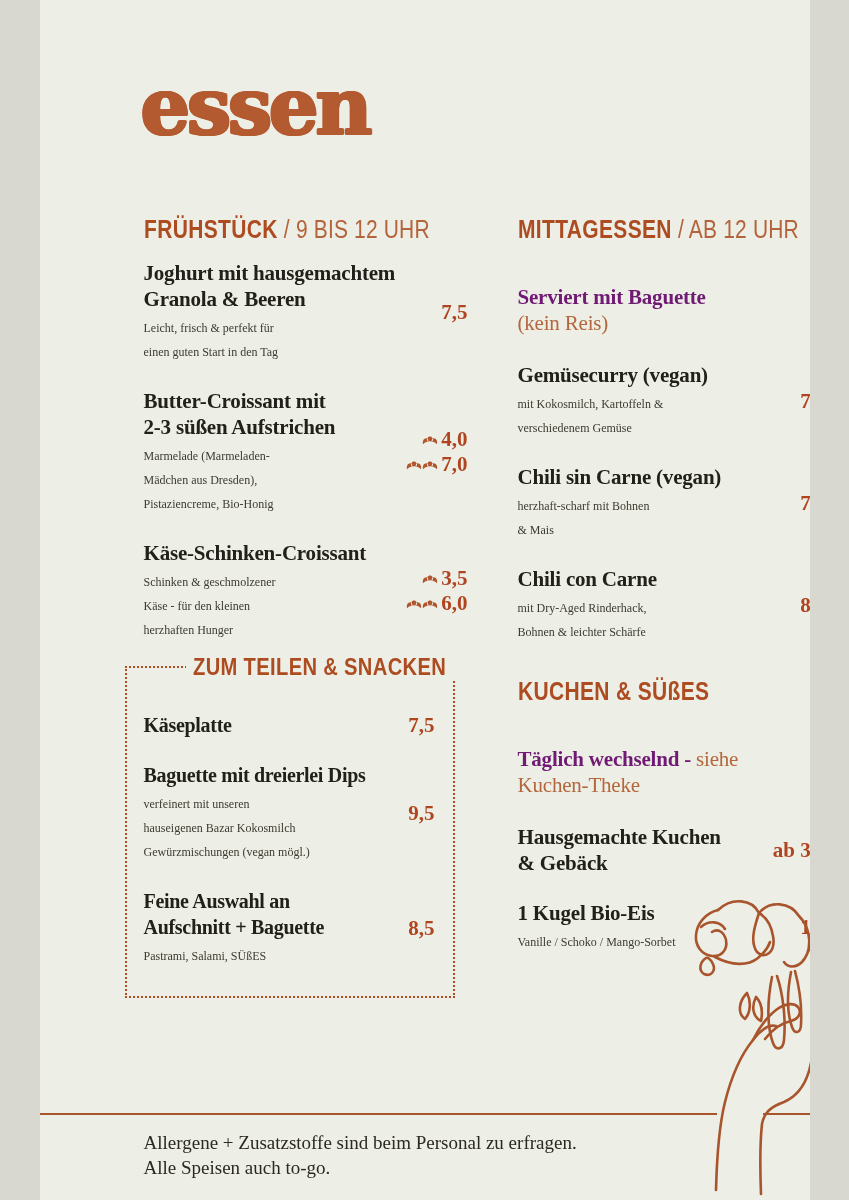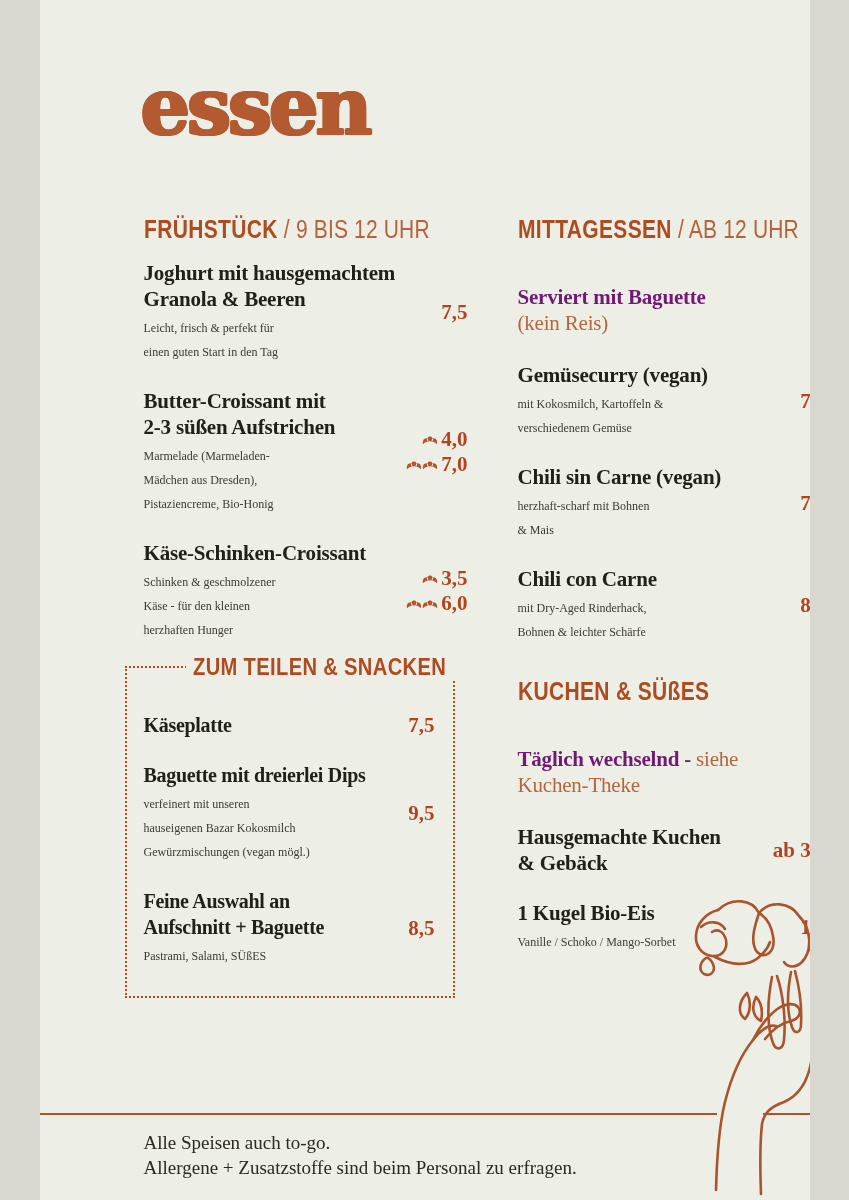--- a/index.html
+++ b/index.html
@@ -254,22 +254,22 @@
       <div>
         <div class="item-name">1 Kugel Bio-Eis</div>
         <div class="item-desc">Vanille / Schoko / Mango-Sorbet</div>
       </div>
       <div class="price">1,8</div>
     </div>
   </div>
 
   <div class="footer-line"></div>
   <div class="footer-text">
+    <div>Allergene + Zusatzstoffe sind beim Personal zu erfragen.</div>
     <div>Alle Speisen auch to-go.</div>
-    <div>Allergene + Zusatzstoffe sind beim Personal zu erfragen.</div>
   </div>
 
   <svg class="hand-illustration" viewBox="0 0 229 320">
 
     <rect x="57" y="227" width="46" height="14" fill="#edeee5"></rect>
     <g fill="none" stroke="#a8542c" stroke-width="2.6" stroke-linecap="round" stroke-linejoin="round">
 
       <path d="M 58 30 C 72 17 92 19 99 33 C 110 20 130 22 139 36 C 151 48 153 70 142 82 C 136 88 128 88 124 82"></path>
       <path d="M 99 33 C 94 48 90 62 97 72 C 105 80 116 72 113 56 C 111 44 106 37 99 33"></path>
       <path d="M 58 30 C 46 33 37 43 36 55 C 35 66 42 75 52 76 C 61 77 68 70 66 60 C 64 52 58 48 52 52"></path>

